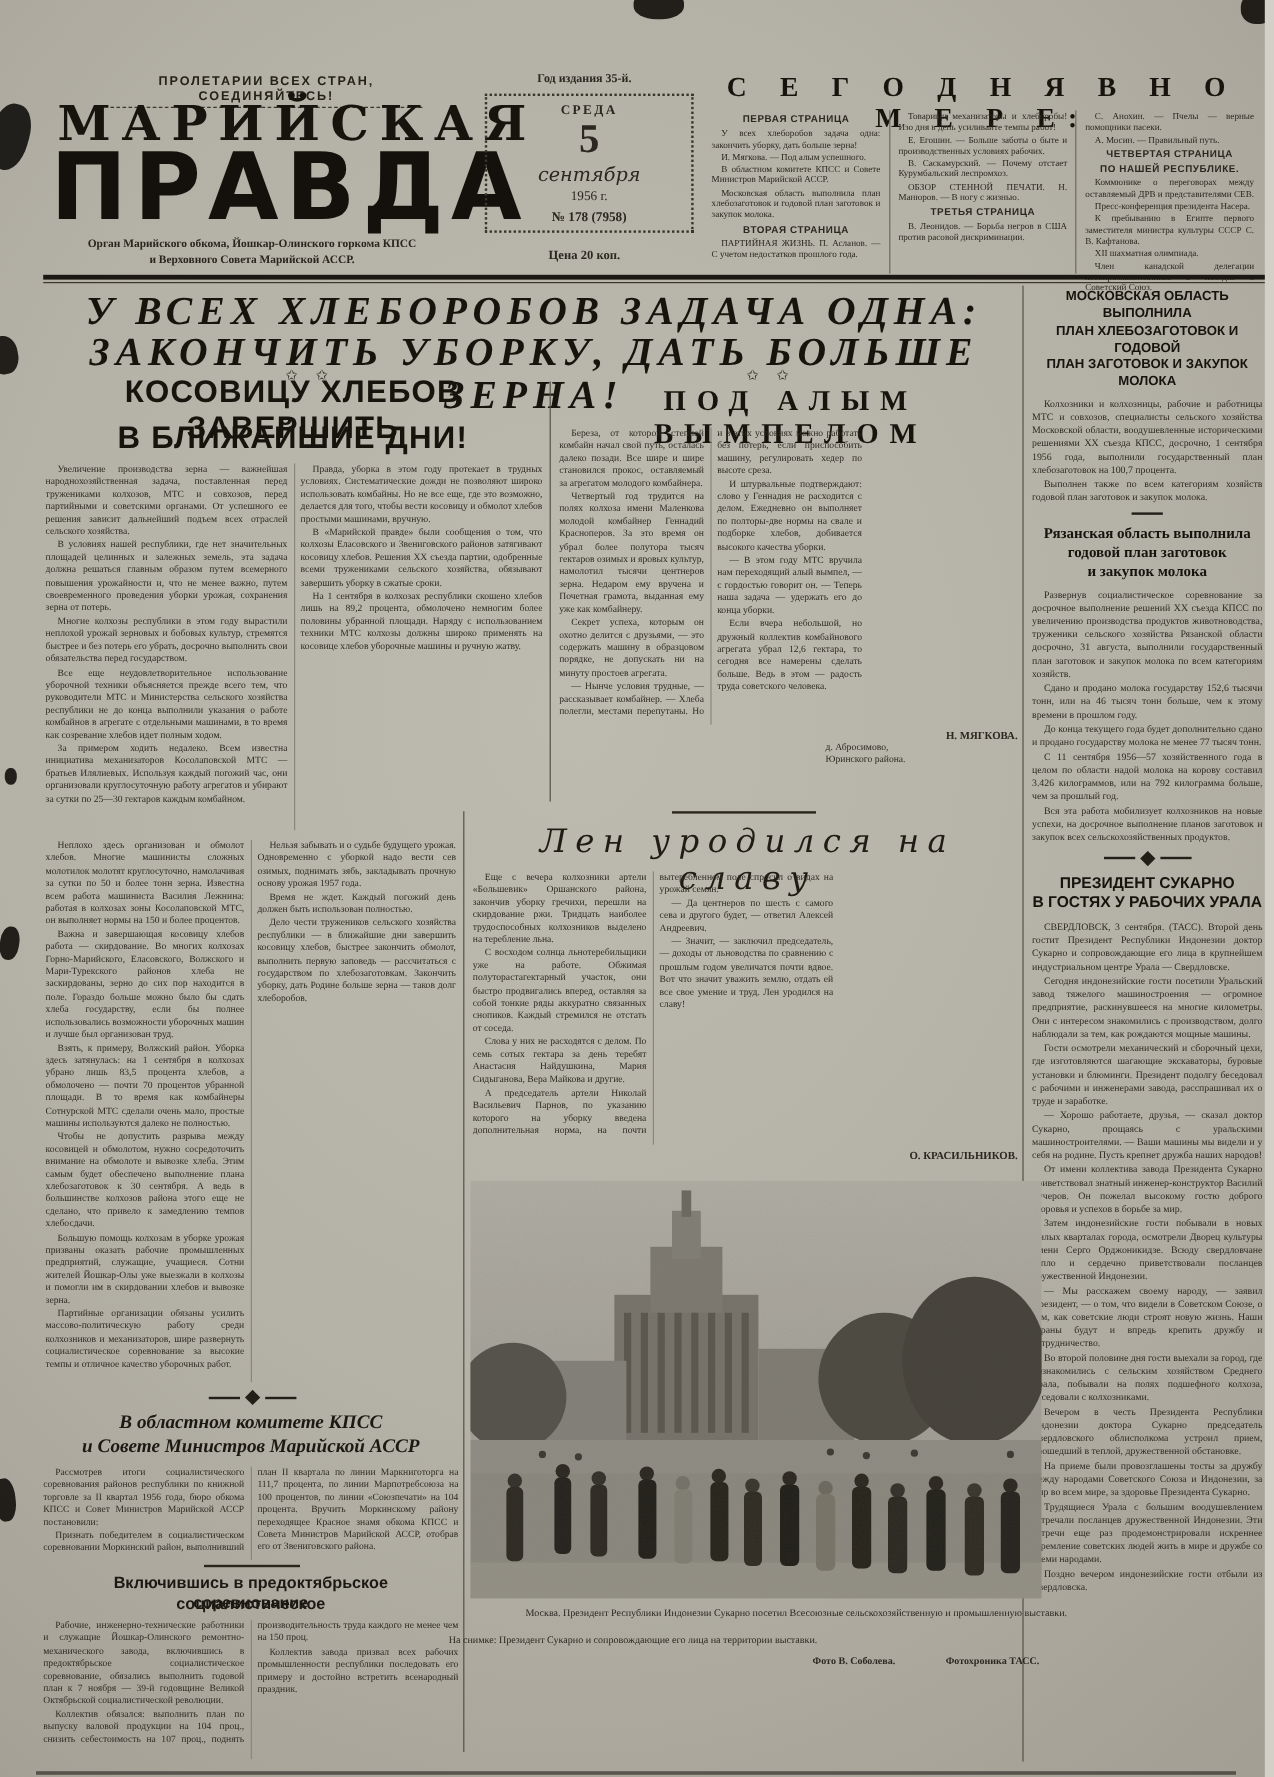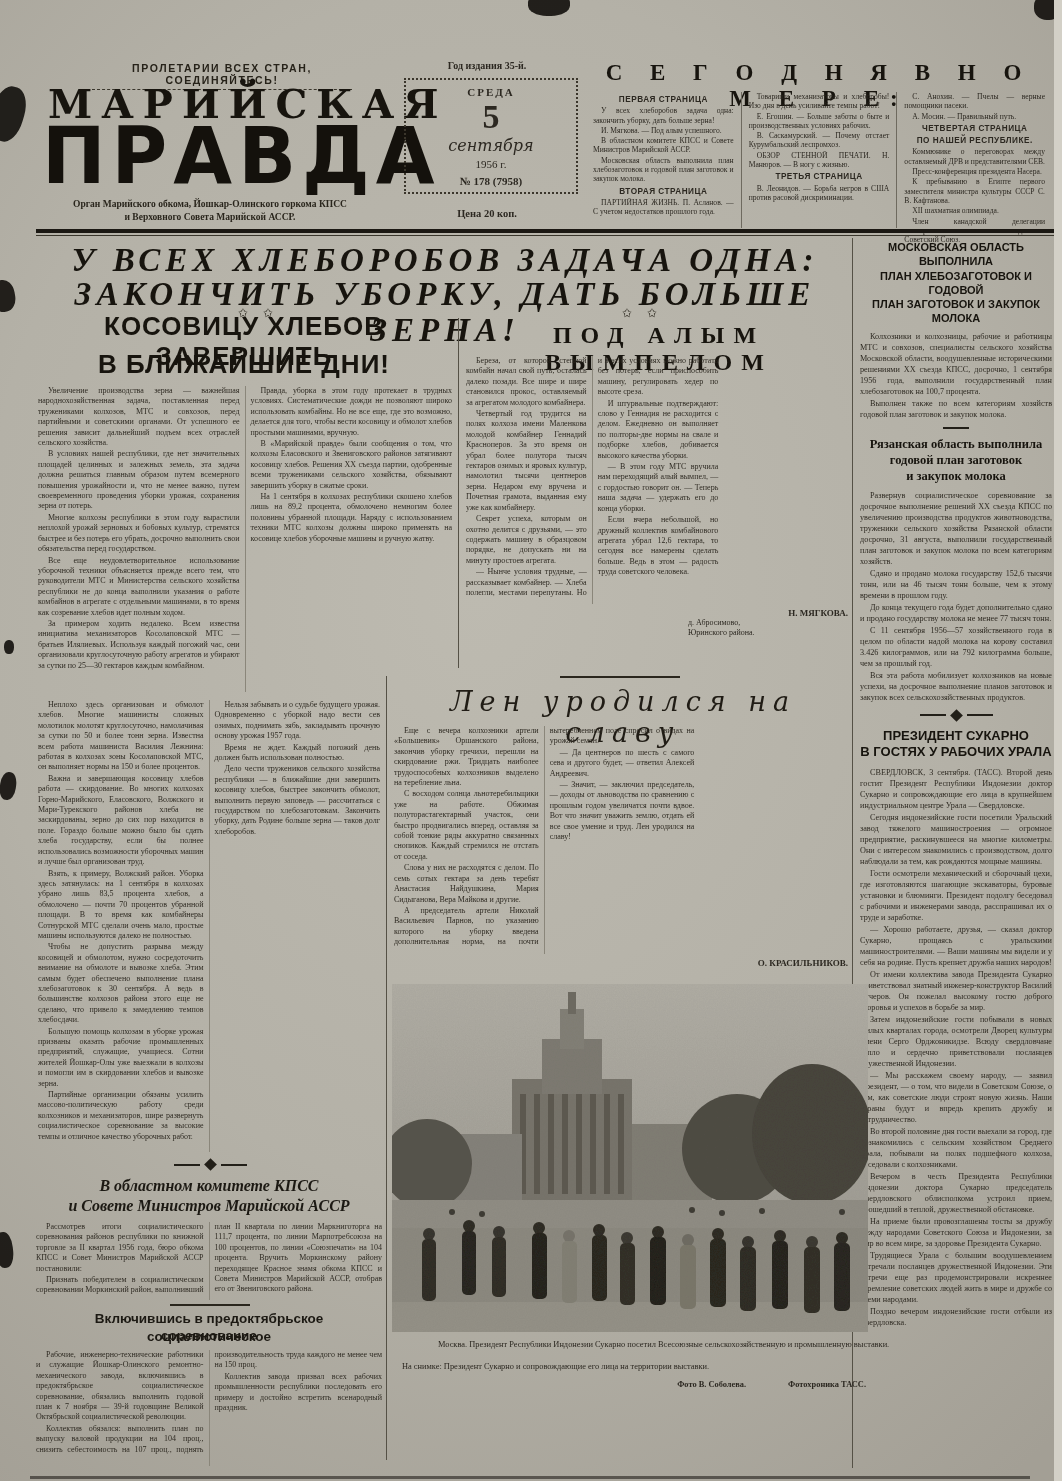--- a/index.html
+++ b/index.html
@@ -337,21 +337,21 @@
             </g>
           <g transform="translate(30,244)">
               <circle cx="7" cy="6" r="6" fill="#33302a"></circle>
               <rect x="0" y="11" width="14" height="62" rx="5" fill="#2c2922"></rect>
             </g>
         </g>
       </g>
     </svg>
   </div>
   <div class="abs cap" style="left:394px;top:1340px;width:472px;margin-left:44px;">Москва. Президент Республики Индонезии Сукарно посетил Всесоюзные сельскохозяйственную и промышленную выставки.</div>
-  <div class="abs cap" style="left:402px;top:1362px;width:472px;">На снимке: Президент Сукарно и сопровождающие его лица на территории выставки.</div>
+  <div class="abs cap" style="left:374px;top:1362px;width:472px;">На снимке: Президент Сукарно и сопровождающие его лица на территории выставки.</div>
   <div class="abs credit" style="left:394px;top:1380px;width:472px;">
     <span>Фото В. Соболева.</span>
     <span>Фотохроника ТАСС.</span>
   </div>
 
   <div class="abs divwrap" style="left:150px;top:1160px;width:120px;">
     <div class="divdash"></div>
       <div class="diamond"></div>
       <div class="divdash"></div>
   </div>

